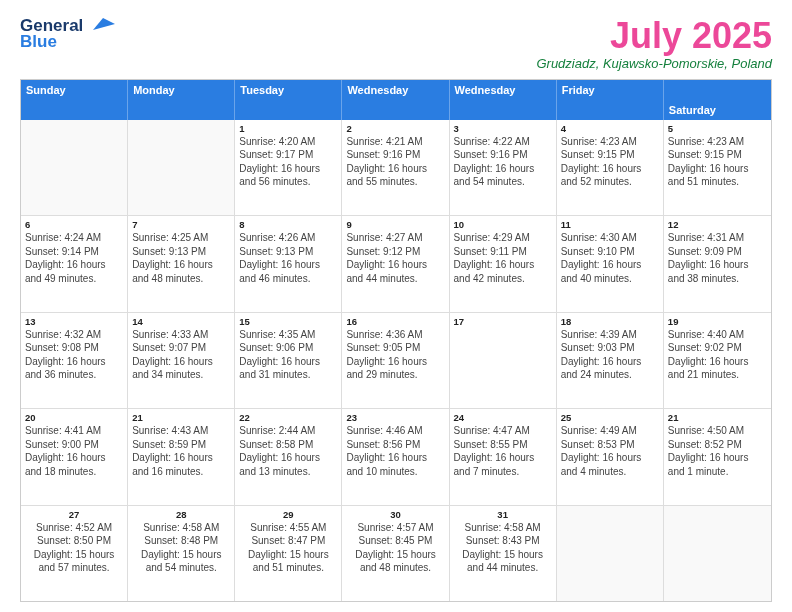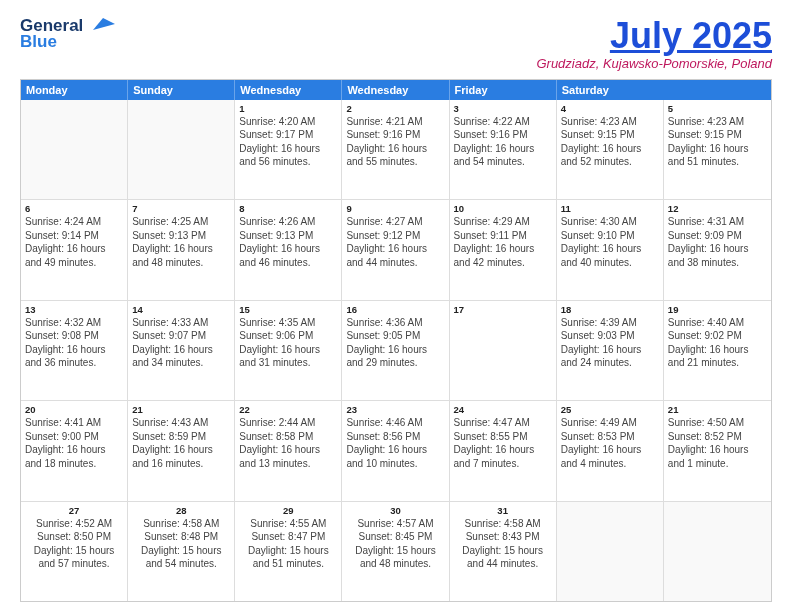--- a/index.html
+++ b/index.html
@@ -27,27 +27,26 @@
       display: flex;
       flex-direction: column;
       align-items: flex-start;
     }
     .title-block {
       text-align: right;
     }
     .month-title {
       font-size: 36px;
       font-weight: bold;
-      color: #1d4ed8;
+      color: #ec4899;
       line-height: 1.1;
-      text-decoration: underline;
     }
     .subtitle {
       font-size: 13px;
-      color: #be185d;
+      color: #15803d;
       font-style: italic;
       text-align: center;
     }
     .calendar {
       flex: 1;
       display: flex;
       flex-direction: column;
       border: 1px solid #ccc;
     }
     .cal-header {
@@ -56,21 +55,21 @@
       background: #2a7de1;
     }
     .cal-header-cell {
       color: #fff;
       font-size: 11px;
       font-weight: bold;
       padding: 4px 5px;
       text-align: left;
       border-right: 1px solid rgba(255,255,255,0.3);
     }
-    .cal-header-cell:last-child { border-right: none; }
+    .cal-header-cell:last-child { border-right: none; margin-top: 20px; }
     .cal-body {
       flex: 1;
       display: flex;
       flex-direction: column;
     }
     .cal-row {
       display: grid;
       grid-template-columns: repeat(7, 1fr);
       flex: 1;
       border-bottom: 1px solid #ddd;
@@ -122,22 +121,23 @@
     </div>
     <div class="title-block">
       <div class="month-title">July 2025</div>
       <div class="subtitle">Grudziadz, Kujawsko-Pomorskie, Poland</div>
     </div>
   </div>
 
   <div class="calendar">
     <div class="cal-header">
 
-    <div class="cal-header-cell">Monday</div>
-        <div class="cal-header-cell">Sunday</div>
+    <div class="cal-header-cell">Sunday</div>
+        <div class="cal-header-cell">Monday</div>
+        <div class="cal-header-cell">Tuesday</div>
         <div class="cal-header-cell">Wednesday</div>
         <div class="cal-header-cell">Wednesday</div>
         <div class="cal-header-cell">Friday</div>
         <div class="cal-header-cell">Saturday</div>
       </div>
     <div class="cal-body">
 
     <div class="cal-row">
           <div class="cal-cell empty"></div>
           <div class="cal-cell empty"></div>

